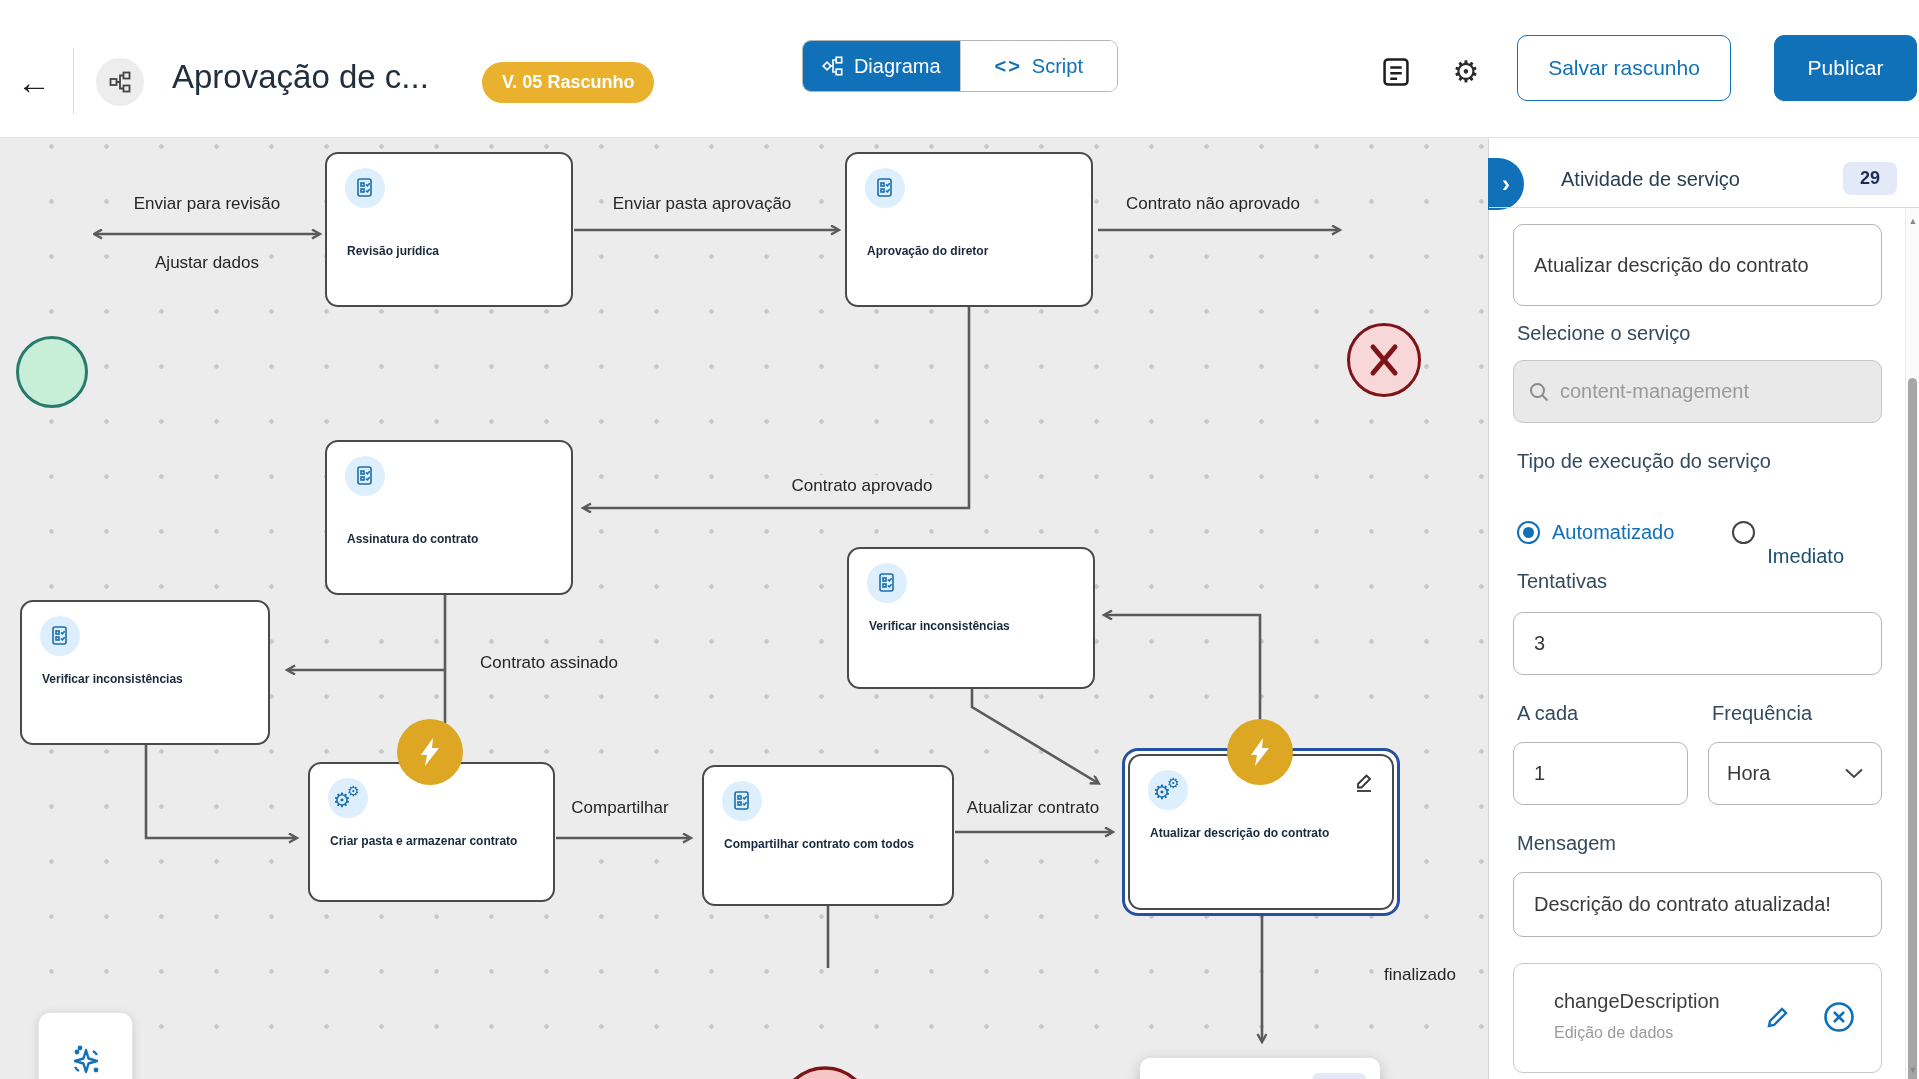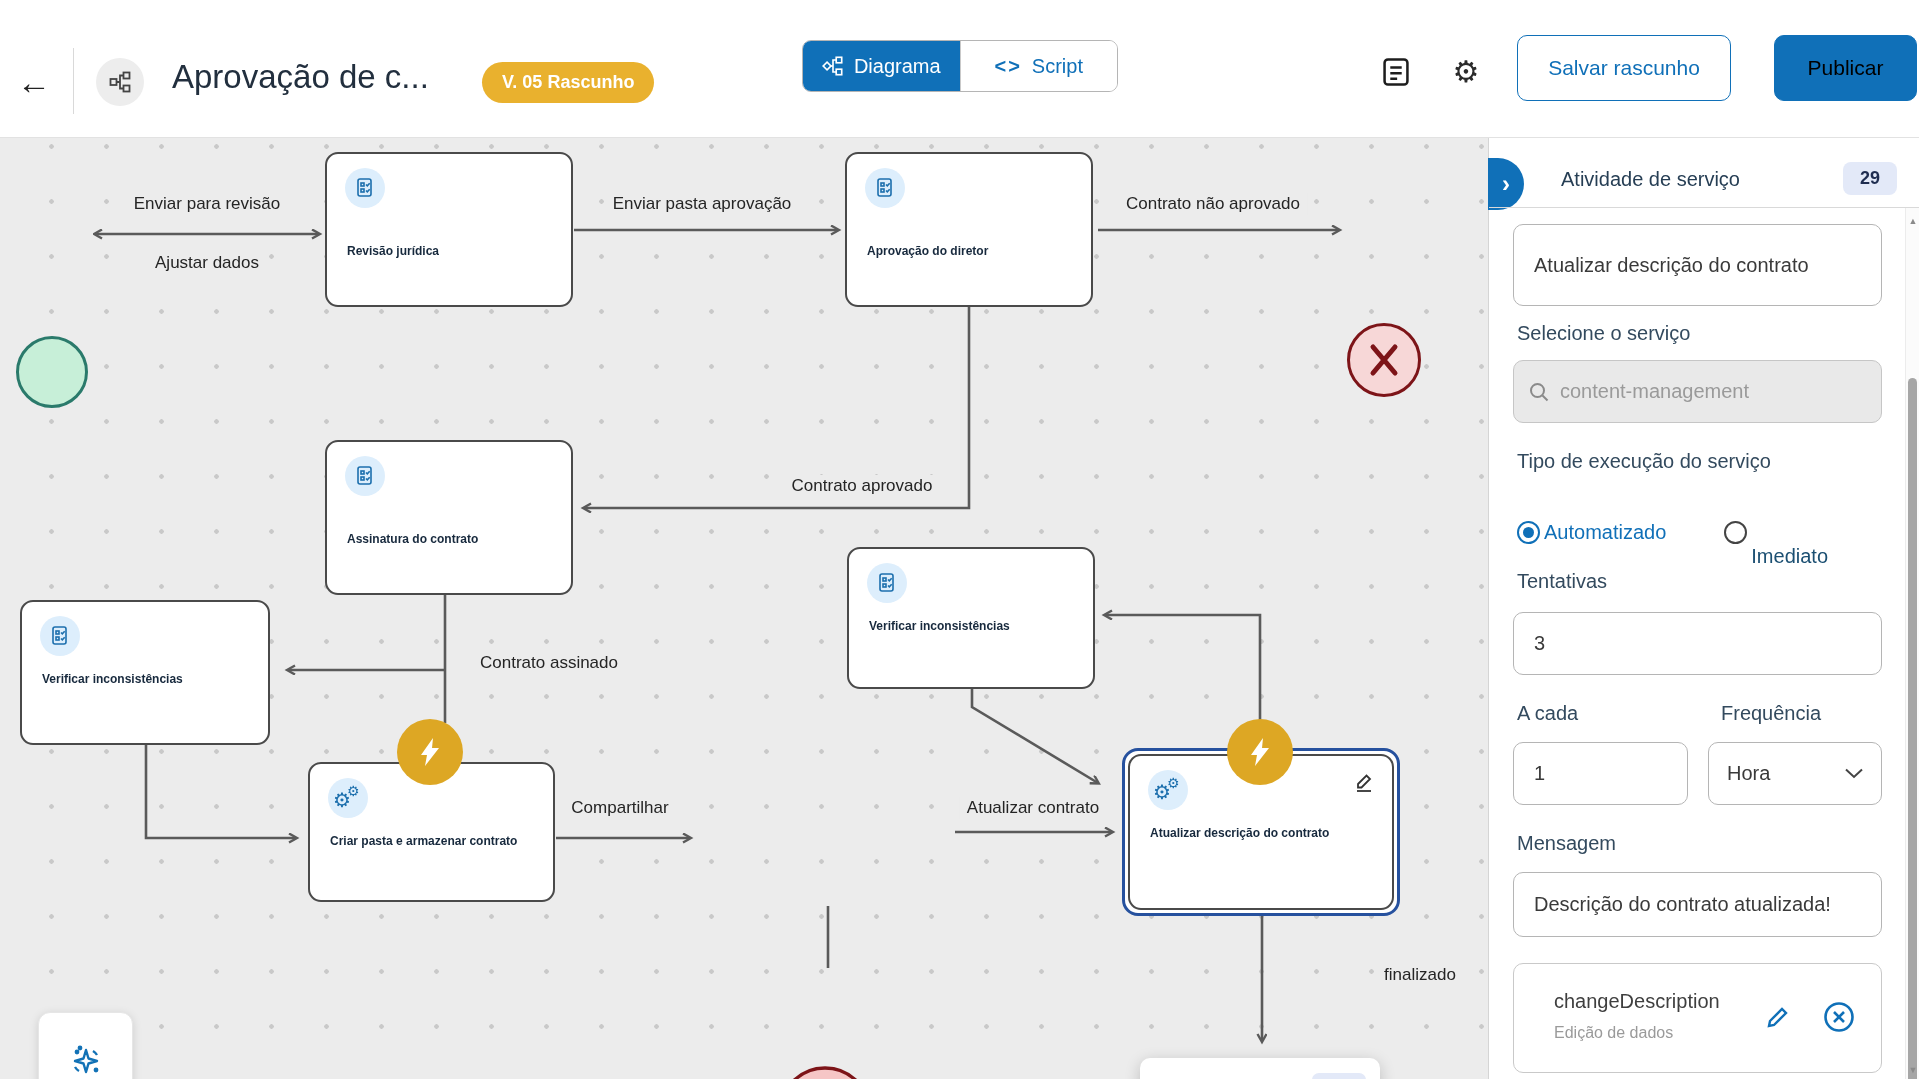--- a/index.html
+++ b/index.html
@@ -22,21 +22,21 @@
   .tab { flex:1; display:flex; align-items:center; justify-content:center; gap:10px; font-size:20px; cursor:pointer; }
   .tab.active { background:#1070b8; color:#fff; }
   .tab.inactive { background:#fff; color:#1070b8; border-left:1px solid #c9c9c9; }
   .script-glyph { font-weight:bold; letter-spacing:2px; }
   .hdr-icon { position:absolute; top:54px; width:36px; height:36px; display:flex; align-items:center;
               justify-content:center; cursor:pointer; color:#2b2b2b; }
   .gear-glyph { font-size:30px; line-height:1; }
   .btn { position:absolute; top:35px; height:66px; border-radius:10px; font-size:21px; display:flex;
          align-items:center; justify-content:center; cursor:pointer; }
   .btn-outline { left:1517px; width:214px; background:#fff; border:1.5px solid #1070b8; color:#1070b8; }
-  .btn-solid { left:1774px; width:143px; background:#1070b8; border:1.5px solid #1070b8; color:#000000; }
+  .btn-solid { left:1774px; width:143px; background:#1070b8; border:1.5px solid #1070b8; color:#ffffff; }
 
   
   .canvas { position:absolute; left:0; top:138px; width:1489px; height:941px; background-color:#ececec;
             background-image:radial-gradient(circle, #c9c9c9 2px, transparent 2.5px);
             background-size:55px 55px; background-position:24px 36px; overflow:hidden;
             border-right:1px solid #d5d5d5; }
   .edges { position:absolute; left:0; top:0; z-index:2; }
   .edge-label { position:absolute; transform:translate(-50%,-50%); font-size:17px; color:#252525;
                 background:#ececec; padding:1px 7px; white-space:nowrap; z-index:5; }
 
@@ -87,21 +87,21 @@
   .panel-divider { position:absolute; left:0; top:69px; width:100%; height:1px; background:#d9d9d9; }
   .p-label { position:absolute; font-size:20px; color:#334a5e; }
   .p-input { position:absolute; border:1.5px solid #b5b5b5; border-radius:10px; background:#fff;
              font-size:20px; color:#3a3a3a; padding:0 20px; font-family:"Liberation Sans", sans-serif; outline:none; }
   .search-box { position:absolute; left:24px; top:222px; width:369px; height:63px; background:#e9e9e9;
                 border:1.5px solid #c6c6c6; border-radius:10px; display:flex; align-items:center; padding:0 14px; }
   .search-box input { flex:1; border:none; background:transparent; font-size:20px; color:#555;
                       font-family:"Liberation Sans", sans-serif; outline:none; margin-left:10px; }
   .search-box input::placeholder { color:#9a9a9a; }
   .radio-row { position:absolute; left:28px; top:359px; display:flex; gap:58px; }
-  .radio-item { display:flex; align-items:center; gap:4px; cursor:pointer; }
+  .radio-item { display:flex; align-items:center; gap:12px; cursor:pointer; }
   .radio-outer { width:23px; height:23px; border-radius:50%; display:flex; align-items:center; justify-content:center; }
   .radio-sel { border:2.5px solid #1070b8; }
   .radio-unsel { border:2.5px solid #444; }
   .radio-dot { width:11px; height:11px; border-radius:50%; background:#1070b8; }
   .radio-label { font-size:20px; }
   .lbl-auto { color:#1070b8; }
   .lbl-imed { color:#1b4f72;margin-top:48px; }
   .select-box { position:absolute; left:219px; top:604px; width:174px; height:63px; border:1.5px solid #b5b5b5;
                 border-radius:10px; display:flex; align-items:center; justify-content:space-between;
                 padding:0 18px; font-size:20px; color:#3a3a3a; cursor:pointer; }
@@ -235,20 +235,32 @@
     <div class="node two-line" style="left:308px; top:624px; width:247px; height:140px;">
       <span class="node-icon">
         <span class="gears-glyph">
             <span class="g1">⚙</span>
             <span class="g2">⚙</span>
           </span>
       </span>
       <div class="node-title">Criar pasta e armazenar contrato</div>
     </div>
 
+    <div class="node two-line" style="left:702px; top:627px; width:252px; height:141px;">
+      <span class="node-icon">
+        <svg width="24" height="24" viewBox="0 0 24 24" fill="none" stroke="currentColor" stroke-width="1.6">
+          <rect x="5" y="3" width="13" height="17" rx="2"></rect>
+          <rect x="8" y="7" width="3" height="3"></rect>
+            <path d="M13,8.5 l1.3,1.3 2.4,-2.6"></path>
+          <rect x="8" y="13" width="3" height="3"></rect>
+            <path d="M13,14.5 l1.3,1.3 2.4,-2.6"></path>
+        </svg>
+      </span>
+      <div class="node-title">Compartilhar contrato com todos</div>
+    </div>
 
     <div class="sel-wrap" style="top:610px;">
       <div class="node two-line">
         <span class="node-icon">
           <span class="gears-glyph">
               <span class="g1">⚙</span>
               <span class="g2">⚙</span>
             </span>
         </span>
         <span class="node-edit-icon">
@@ -323,21 +335,21 @@
       <div class="radio-item">
         <span class="radio-outer radio-unsel"></span>
         <span class="radio-label lbl-imed">Imediato</span>
       </div>
     </div>
 
     <div class="p-label" style="left:28px; top:432px;">Tentativas</div>
     <input class="p-input" style="left: 24px; top: 474px; width: 369px; height: 63px;" readonly="" value="3">
 
     <div class="p-label" style="left:28px; top:564px;">A cada</div>
-    <div class="p-label" style="left:223px; top:564px;margin-left:9px;">Frequência</div>
+    <div class="p-label" style="left:223px; top:564px;">Frequência</div>
     <input class="p-input" style="left: 24px; top: 604px; width: 175px; height: 63px;" readonly="" value="1">
     <div class="select-box">
       <span>Hora</span>
       <svg width="18" height="11" viewBox="0 0 18 11" fill="none" stroke="#444" stroke-width="2">
         <path d="M1,1.5 L9,9 L17,1.5"></path>
       </svg>
     </div>
 
     <div class="p-label" style="left:28px; top:694px;">Mensagem</div>
     <input class="p-input" style="left: 24px; top: 734px; width: 369px; height: 65px;" readonly="" value="Descrição do contrato atualizada!">

